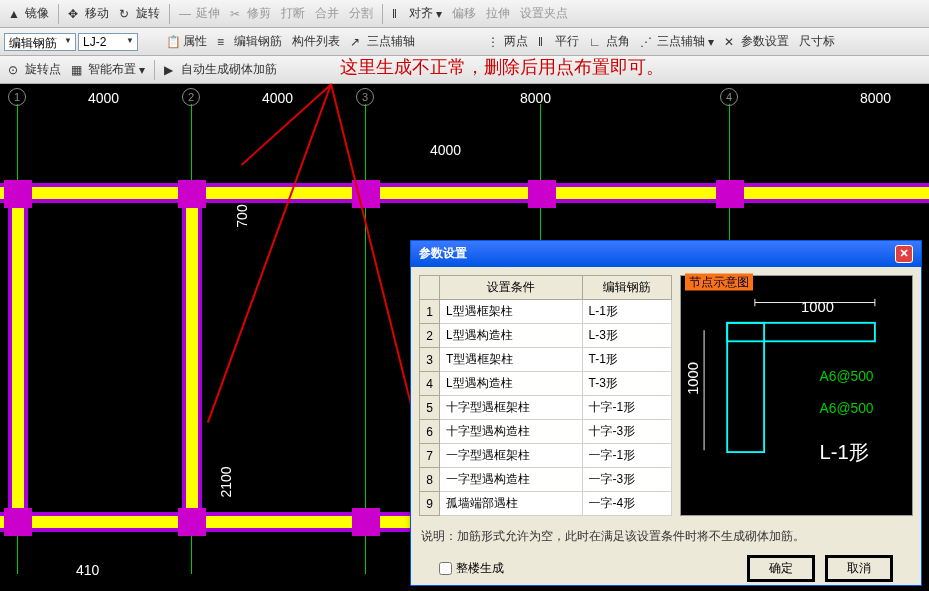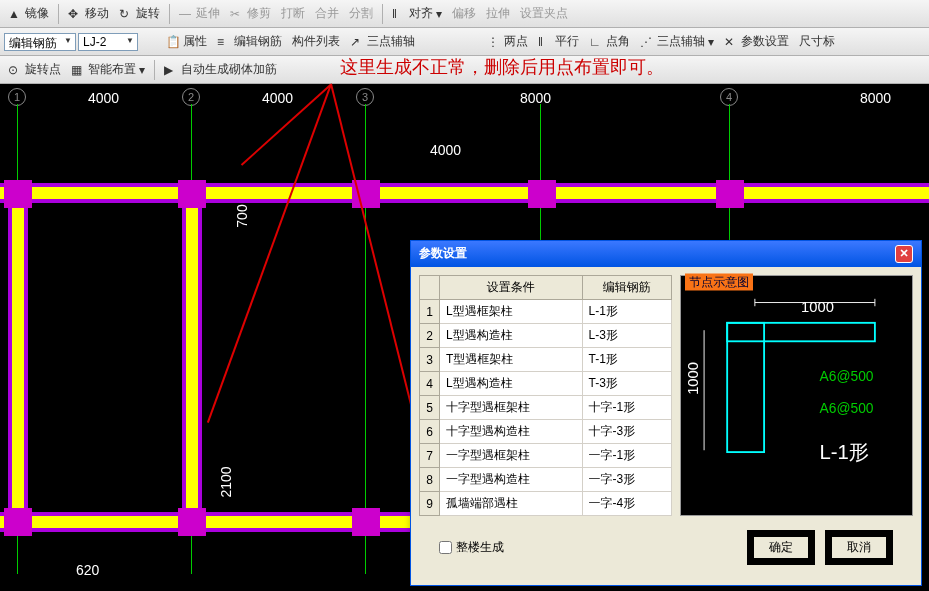--- a/index.html
+++ b/index.html
@@ -113,21 +113,21 @@
     }
     .preview-svg { width: 100%; height: 210px; }
     .dialog-note { padding: 4px 10px; color: #333; font-size: 12px; }
     .dialog-bottom {
       display: flex; justify-content: space-between; align-items: center;
       padding: 6px 28px;
     }
     .check-row { display: flex; align-items: center; gap: 4px; }
     .btn {
       min-width: 68px; padding: 2px 14px;
-      border: 7px solid #000000; background: #ece9d8;
+      border: 3px solid #000000; background: #ece9d8;
       cursor: pointer; font-size: 12px;
     }
     .btn-row { display: flex; gap: 10px; }
   </style>
 </head>
 <body>
 
 <div class="toolbar">
   <div class="toolbar-item">
       <span class="icon-box">▲</span>
@@ -237,21 +237,21 @@
   <div class="grid-marker" style="top:4px;left:356px">3</div>
   <div class="grid-marker" style="top:4px;left:720px">4</div>
 
   <div class="dim-text" style="top:6px;left:88px">4000</div>
   <div class="dim-text" style="top:6px;left:262px">4000</div>
   <div class="dim-text" style="top:6px;left:520px">8000</div>
   <div class="dim-text" style="top:6px;left:860px">8000</div>
   <div class="dim-text" style="top:58px;left:430px">4000</div>
   <div class="dim-text" style="top:124px;left:230px;transform:rotate(-90deg)">700</div>
   <div class="dim-text" style="top:390px;left:210px;transform:rotate(-90deg)">2100</div>
-  <div class="dim-text" style="top:478px;left:76px">620</div>
+  <div class="dim-text" style="top:478px;left:76px">410</div>
 
   <div class="gridline-v" style="top:20px;left:17px;height:470px"></div>
   <div class="gridline-v" style="top:20px;left:191px;height:470px"></div>
   <div class="gridline-v" style="top:20px;left:365px;height:470px"></div>
   <div class="gridline-v" style="top:20px;left:540px;height:200px"></div>
   <div class="gridline-v" style="top:20px;left:729px;height:200px"></div>
   <div class="gridline-h" style="top:108px;left:0;width:929px"></div>
 
   <div class="wall-h" style="top:99px;left:0;width:929px"></div>
   <div class="wall-h" style="top:428px;left:0;width:410px"></div>
@@ -346,20 +346,21 @@
         <line x1="25" y1="50" x2="25" y2="180" stroke="#fff"></line>
         <text x="18" y="120" fill="#fff" font-size="16" transform="rotate(-90 18 120)">1000</text>
         <rect x="50" y="42" width="160" height="20" fill="none" stroke="#0ff" stroke-width="2"></rect>
         <rect x="50" y="42" width="40" height="140" fill="none" stroke="#0ff" stroke-width="2"></rect>
         <text x="150" y="105" fill="#0c0" font-size="15">A6@500</text>
         <text x="150" y="140" fill="#0c0" font-size="15">A6@500</text>
         <text x="150" y="190" fill="#fff" font-size="22">L-1形</text>
       </svg>
     </div>
   </div>
+  <div class="dialog-note">说明：加筋形式允许为空，此时在满足该设置条件时将不生成砌体加筋。</div>
   <div class="dialog-bottom">
     <label class="check-row">
       <input type="checkbox" style="">
       <span>整楼生成</span>
     </label>
     <div class="btn-row">
       <button class="btn">确定</button>
       <button class="btn">取消</button>
     </div>
   </div>

